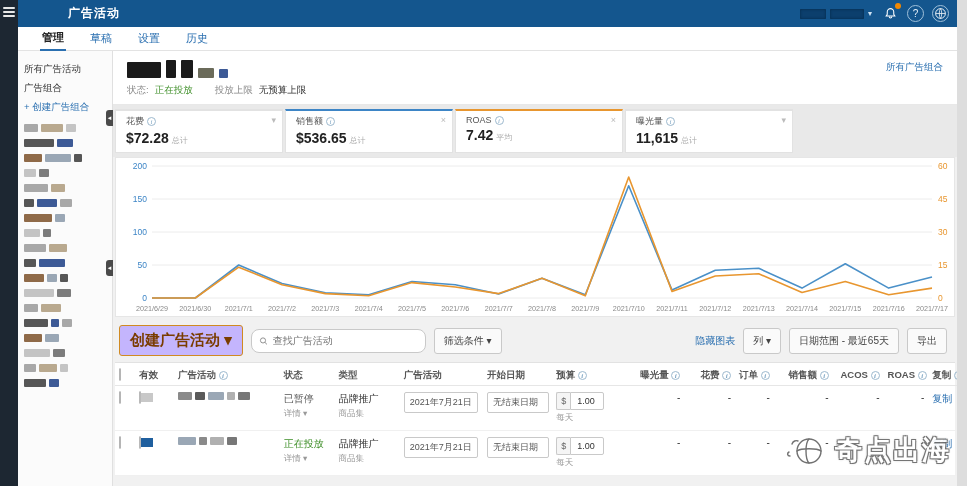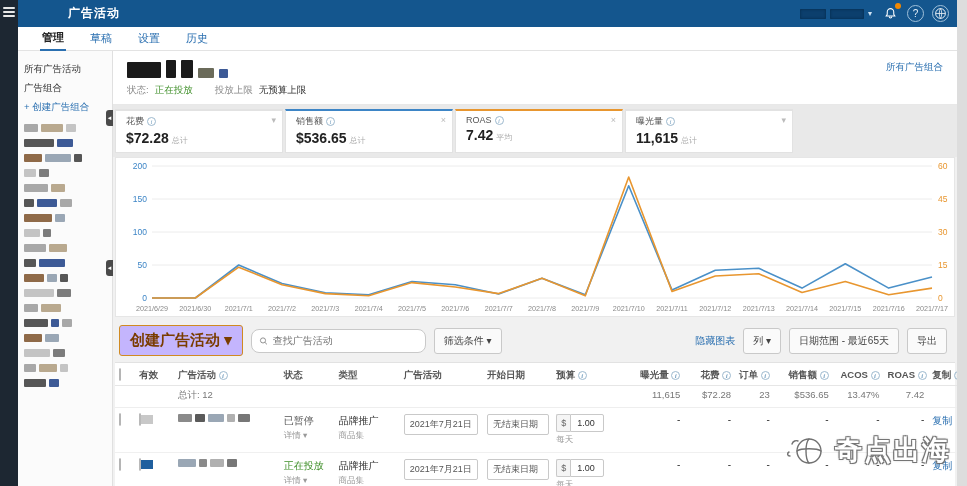--- a/index.html
+++ b/index.html
@@ -362,37 +362,20 @@
               <th class="r">曝光量 <span class="info-i">i</span></th>
               <th class="r">花费 <span class="info-i">i</span></th>
               <th class="r">订单 <span class="info-i">i</span></th>
               <th class="r">销售额 <span class="info-i">i</span></th>
               <th class="r">ACOS <span class="info-i">i</span></th>
               <th class="r">ROAS <span class="info-i">i</span></th>
               <th>复制 <span class="info-i">i</span></th>
             </tr>
           </thead>
           <tbody>
-            <tr class="totals">
-              <td></td>
-              <td></td>
-              <td>总计: 12</td>
-              <td></td>
-              <td></td>
-              <td></td>
-              <td></td>
-              <td></td>
-              <td class="r">11,615</td>
-              <td class="r">$72.28</td>
-              <td class="r">23</td>
-              <td class="r">$536.65</td>
-              <td class="r">13.47%</td>
-              <td class="r">7.42</td>
-              <td></td>
-            </tr>
             <tr class="data-row">
               <td><span class="cbx"></span></td>
               <td><span class="toggle off"><span class="knob"></span></span></td>
               <td>
                 <div class="nameblks">
                   <span class="b" style="width: 14px; background: rgb(138, 138, 138);"></span>
                   <span class="b" style="width: 10px; background: rgb(90, 90, 90);"></span>
                   <span class="b" style="width: 16px; background: rgb(154, 167, 181);"></span>
                   <span class="b" style="width: 8px; background: rgb(176, 176, 176);"></span>
                   <span class="b" style="width: 12px; background: rgb(119, 119, 119);"></span>

